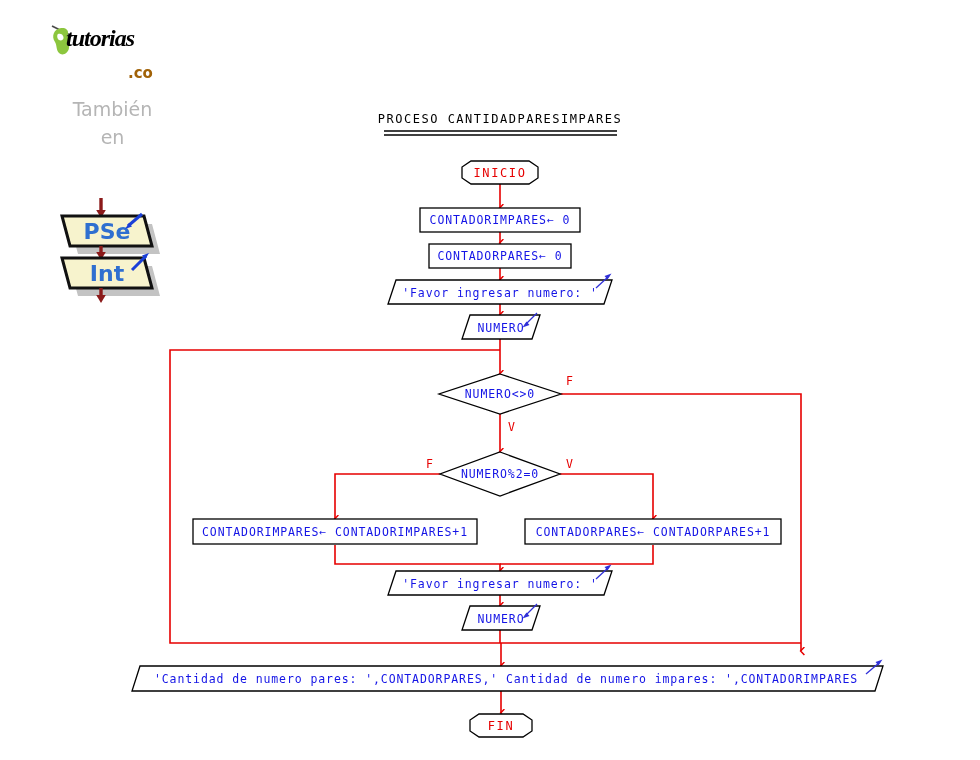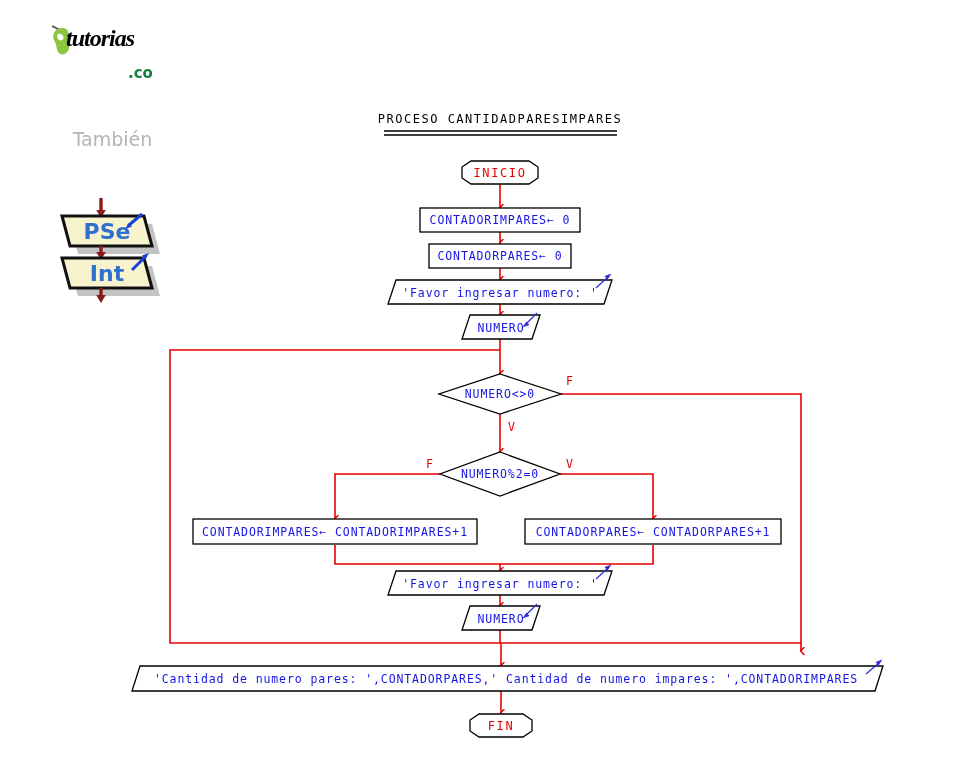--- a/index.html
+++ b/index.html
@@ -48,42 +48,41 @@
     letter-spacing: -1px;
     line-height: 1;
   }
   .logo-dot {
     position: absolute;
     left: 80px;
     top: 46px;
     font-family: "DejaVu Sans", sans-serif;
     font-size: 15px;
     font-weight: bold;
-    color: #15803d;
+    color: #a16207;
     letter-spacing: 0px;
   }
   .logo-mark {
     position: absolute;
     left: 0px;
     top: 2px;
     width: 34px;
     height: 48px;
   }
 
   .tagline {
     position: absolute;
     left: 0px;
     top: 96px;
     width: 225px;
     text-align: center;
     font-family: "DejaVu Sans", sans-serif;
     font-size: 19px;
     color: #b5b5b5;
     line-height: 1.45;
-    margin-top: 30px;
   }
   .tagline div { white-space: nowrap; }
 
   .badges {
     position: absolute;
     left: 48px;
     top: 196px;
     width: 130px;
     height: 110px;
   }
@@ -151,20 +150,21 @@
         <path d="M4 6 L24 16" stroke="#4a4a4a" stroke-width="1.6" fill="none"></path>
         <path d="M13 8 C6 9, 3 16, 7 22 C9 25, 8 30, 11 33 C14 36, 20 34, 21 28 C22 22, 19 18, 20 13 C20.6 9.6, 17 7.4, 13 8 Z" fill="#8cc63e"></path>
         <path d="M10 14 C12 13, 15 14, 15.5 17 C16 20, 13 21, 11 20 C9.2 19.2, 8.6 15, 10 14 Z" fill="#ffffff"></path>
       </svg>
       <div class="logo-text">tutorias</div>
       <div class="logo-dot">.co</div>
     </div>
 
     <div class="tagline">
       <div>También</div>
+      <div>en</div>
     </div>
 
     <svg class="badges" viewBox="0 0 130 110">
 
       <g>
         <line x1="53" y1="2" x2="53" y2="16" stroke="#8b1a1a" stroke-width="3.4"></line>
         <polygon points="53,22 48.2,14 57.8,14" fill="#8b1a1a"></polygon>
       </g>
 
       <g>

